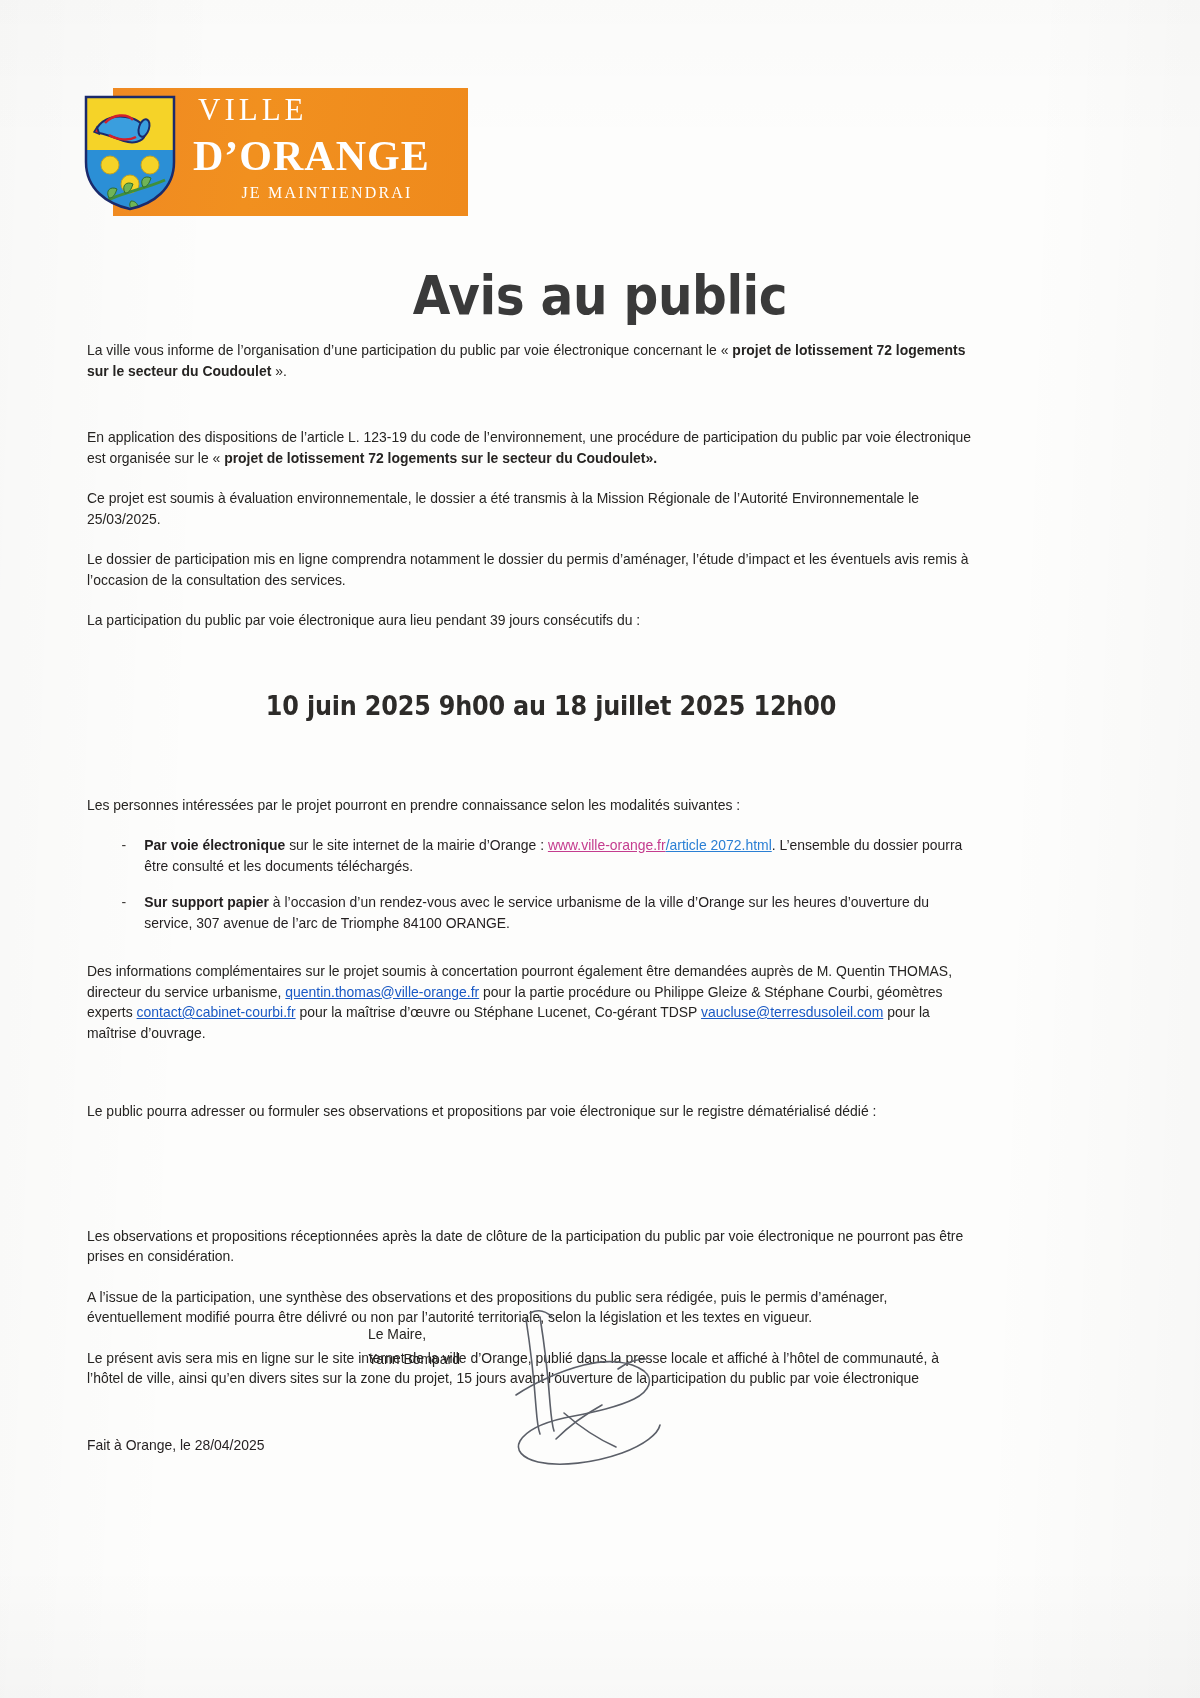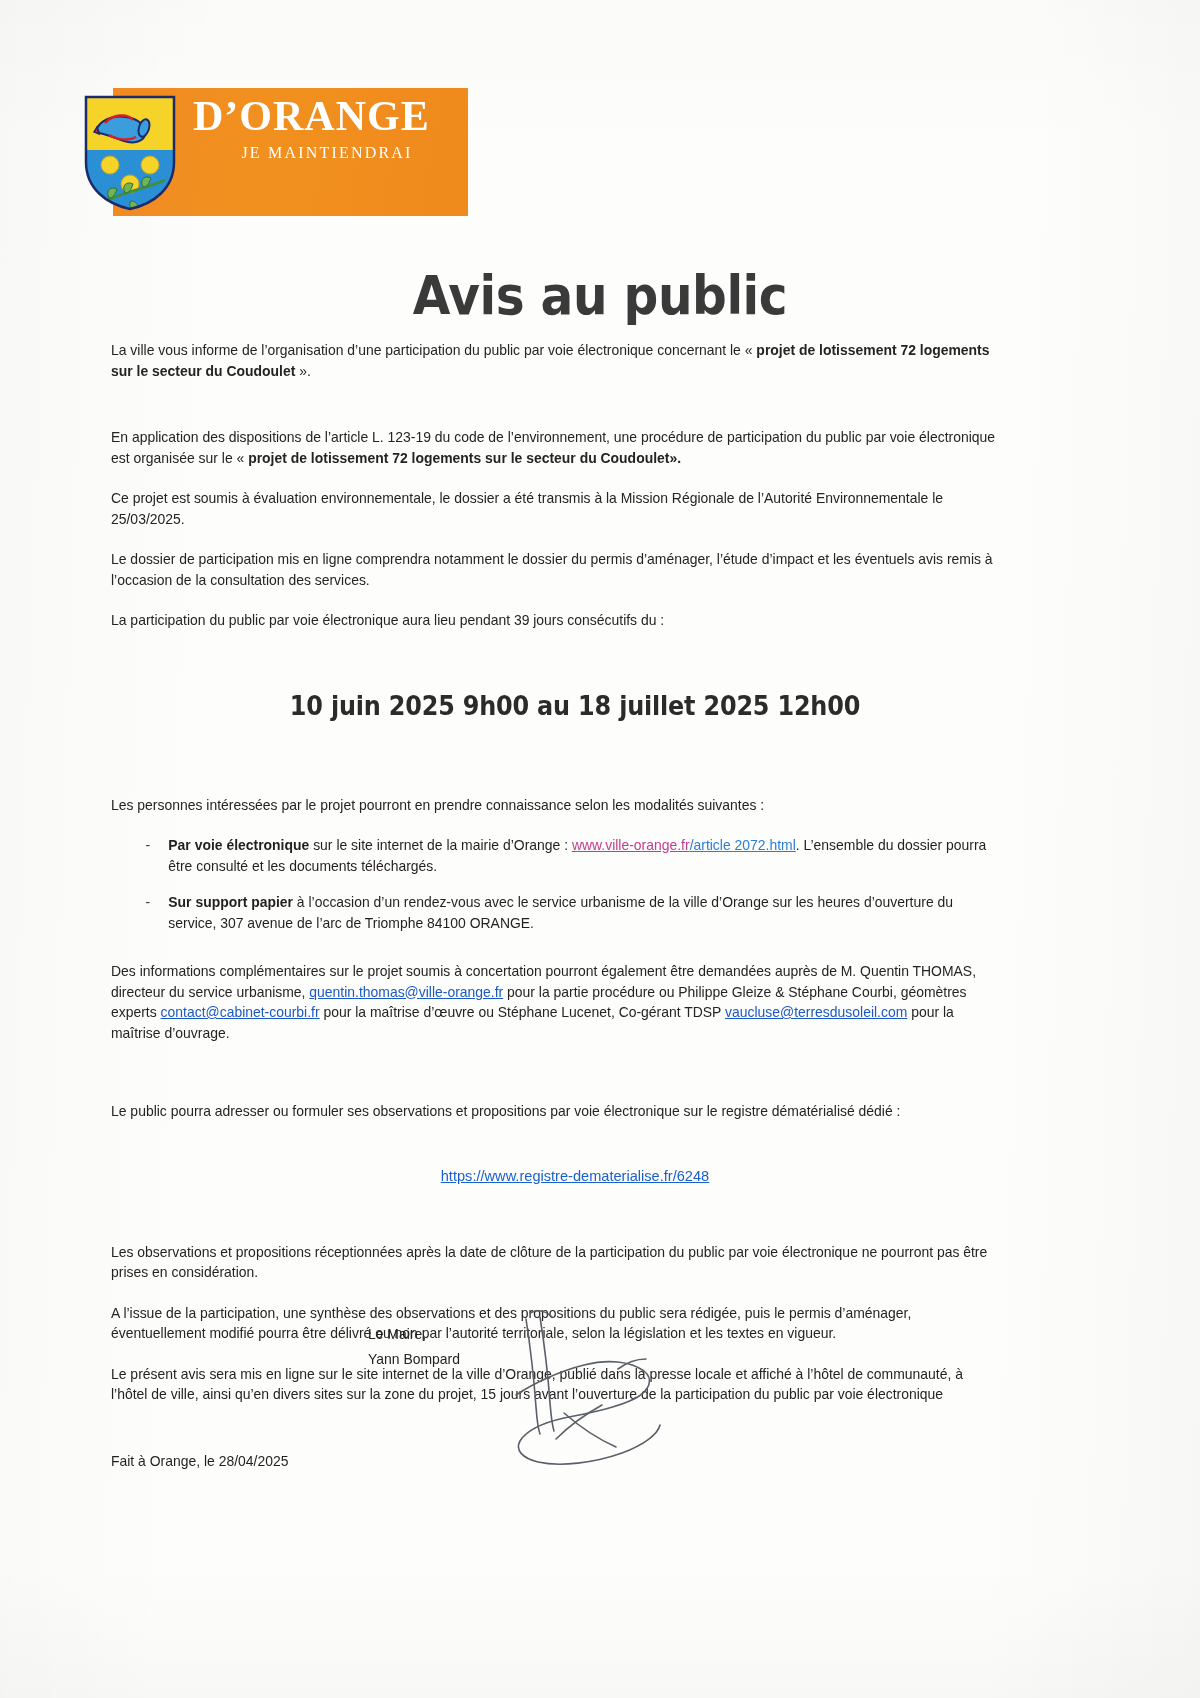--- a/index.html
+++ b/index.html
@@ -101,21 +101,20 @@
     color: #3a3a3a;
     transform: scaleX(0.9);
   }
 
   
   .body-area {
     position: absolute;
     left: 87px;
     top: 340px;
     width: 928px;
-    margin-left: 24px;
   }
   p.para {
     margin: 0;
     font-size: 14.6px;
     line-height: 20.5px;
     color: #262422;
     transform: scaleX(0.955);
     transform-origin: left center;
   }
   .gap-lg { height: 46px; }
@@ -242,20 +241,21 @@
           <path d="M26 104 C22 96 28 92 34 95 C32 101 30 104 26 104Z" fill="#6fb457" stroke="#2f6f2c" stroke-width="1"></path>
           <path d="M42 99 C38 91 44 87 50 90 C48 96 46 99 42 99Z" fill="#6fb457" stroke="#2f6f2c" stroke-width="1"></path>
           <path d="M60 93 C56 85 62 81 68 84 C66 90 64 93 60 93Z" fill="#6fb457" stroke="#2f6f2c" stroke-width="1"></path>
           <path d="M30 112 C26 118 32 122 38 119 C36 114 34 112 30 112Z" fill="#6fb457" stroke="#2f6f2c" stroke-width="1"></path>
           <path d="M48 107 C44 113 50 117 56 114 C54 109 52 107 48 107Z" fill="#6fb457" stroke="#2f6f2c" stroke-width="1"></path>
         </g>
         <path d="M3 3 H91 V68 C91 95 70 110 47 115 C24 110 3 95 3 68 Z" fill="none" stroke="#1b2a6b" stroke-width="2.5"></path>
       </svg>
 
       <div class="logo-words">
+        <div class="logo-line1">VILLE</div>
         <div class="logo-line2">D’ORANGE</div>
         <div class="logo-line3">JE MAINTIENDRAI</div>
       </div>
     </div>
 
     <h1 class="doc-title">Avis au public</h1>
 
     <div class="body-area">
 
       <p class="para"><span>La ville vous informe de l’organisation d’une participation du public par voie électronique concernant le « </span><b>projet de lotissement 72 logements sur le secteur du Coudoulet</b><span> ».</span></p>
@@ -299,21 +299,20 @@
 
       <p class="para"><span>Des informations complémentaires sur le projet soumis à concertation pourront également être demandées auprès de M. Quentin THOMAS, directeur du service urbanisme, </span><a class="lnk" href="#">quentin.thomas@ville-orange.fr</a><span> pour la partie procédure ou Philippe Gleize &amp; Stéphane Courbi, géomètres experts </span><a class="lnk" href="#">contact@cabinet-courbi.fr</a><span> pour la maîtrise d’œuvre ou Stéphane Lucenet, Co-gérant TDSP </span><a class="lnk" href="#">vaucluse@terresdusoleil.com</a><span> pour la maîtrise d’ouvrage.</span></p>
 
       <div class="gap-lg"></div>
       <div class="gap-sm"></div>
 
       <p class="para">Le public pourra adresser ou formuler ses observations et propositions par voie électronique sur le registre dématérialisé dédié :</p>
 
       <div class="gap-lg"></div>
 
-      <p class="registry-url"><a href="#">https://www.registre-dematerialise.fr/6248</a></p>
 
       <div class="gap-lg"></div>
       <div class="gap-sm"></div>
 
       <p class="para">Les observations et propositions réceptionnées après la date de clôture de la participation du public par voie électronique ne pourront pas être prises en considération.</p>
 
       <div class="gap-md"></div>
 
       <p class="para">A l’issue de la participation, une synthèse des observations et des propositions du public sera rédigée, puis le permis d’aménager, éventuellement modifié pourra être délivré ou non par l’autorité territoriale, selon la législation et les textes en vigueur.</p>
 

